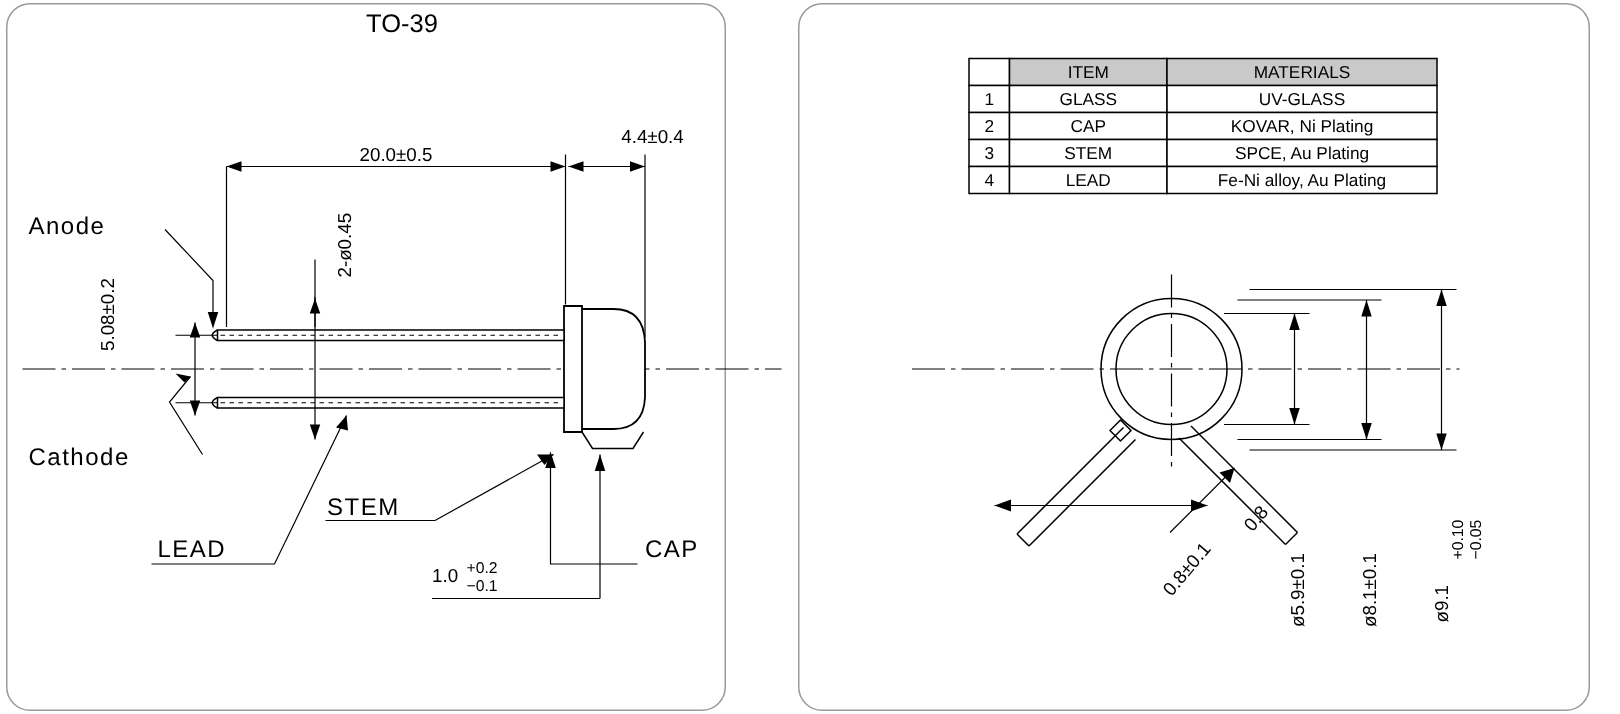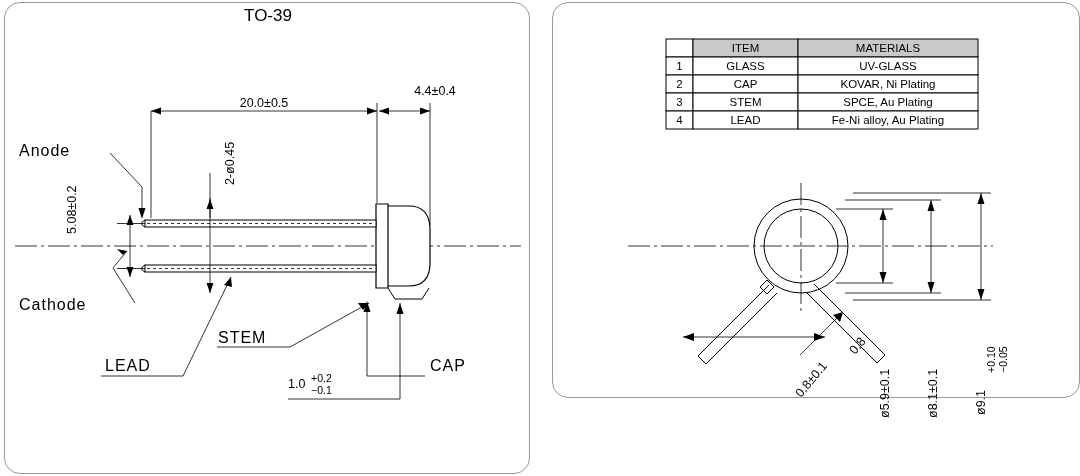--- a/index.html
+++ b/index.html
@@ -22,25 +22,25 @@
   }
   .panel {
     position: absolute;
     border: 1px solid #9a9a9a;
     border-radius: 16px;
     background: #ffffff;
     box-sizing: border-box;
   }
   #panel-left {
     left: 4px; top: 2px;
-    width: 526px; height: 472px;
+    width: 480px; height: 472px;
   }
   #panel-right {
-    left: 552px; top: 2px;
-    width: 528px; height: 396px;
+    left: 532px; top: 2px;
+    width: 528px; height: 472px;
   }
   .svgwrap {
     position: absolute;
     left: 0; top: 0;
     width: 100%;
     height: 100%;
   }
   svg { display: block; }
   text {
     font-family: "Liberation Sans", sans-serif;

